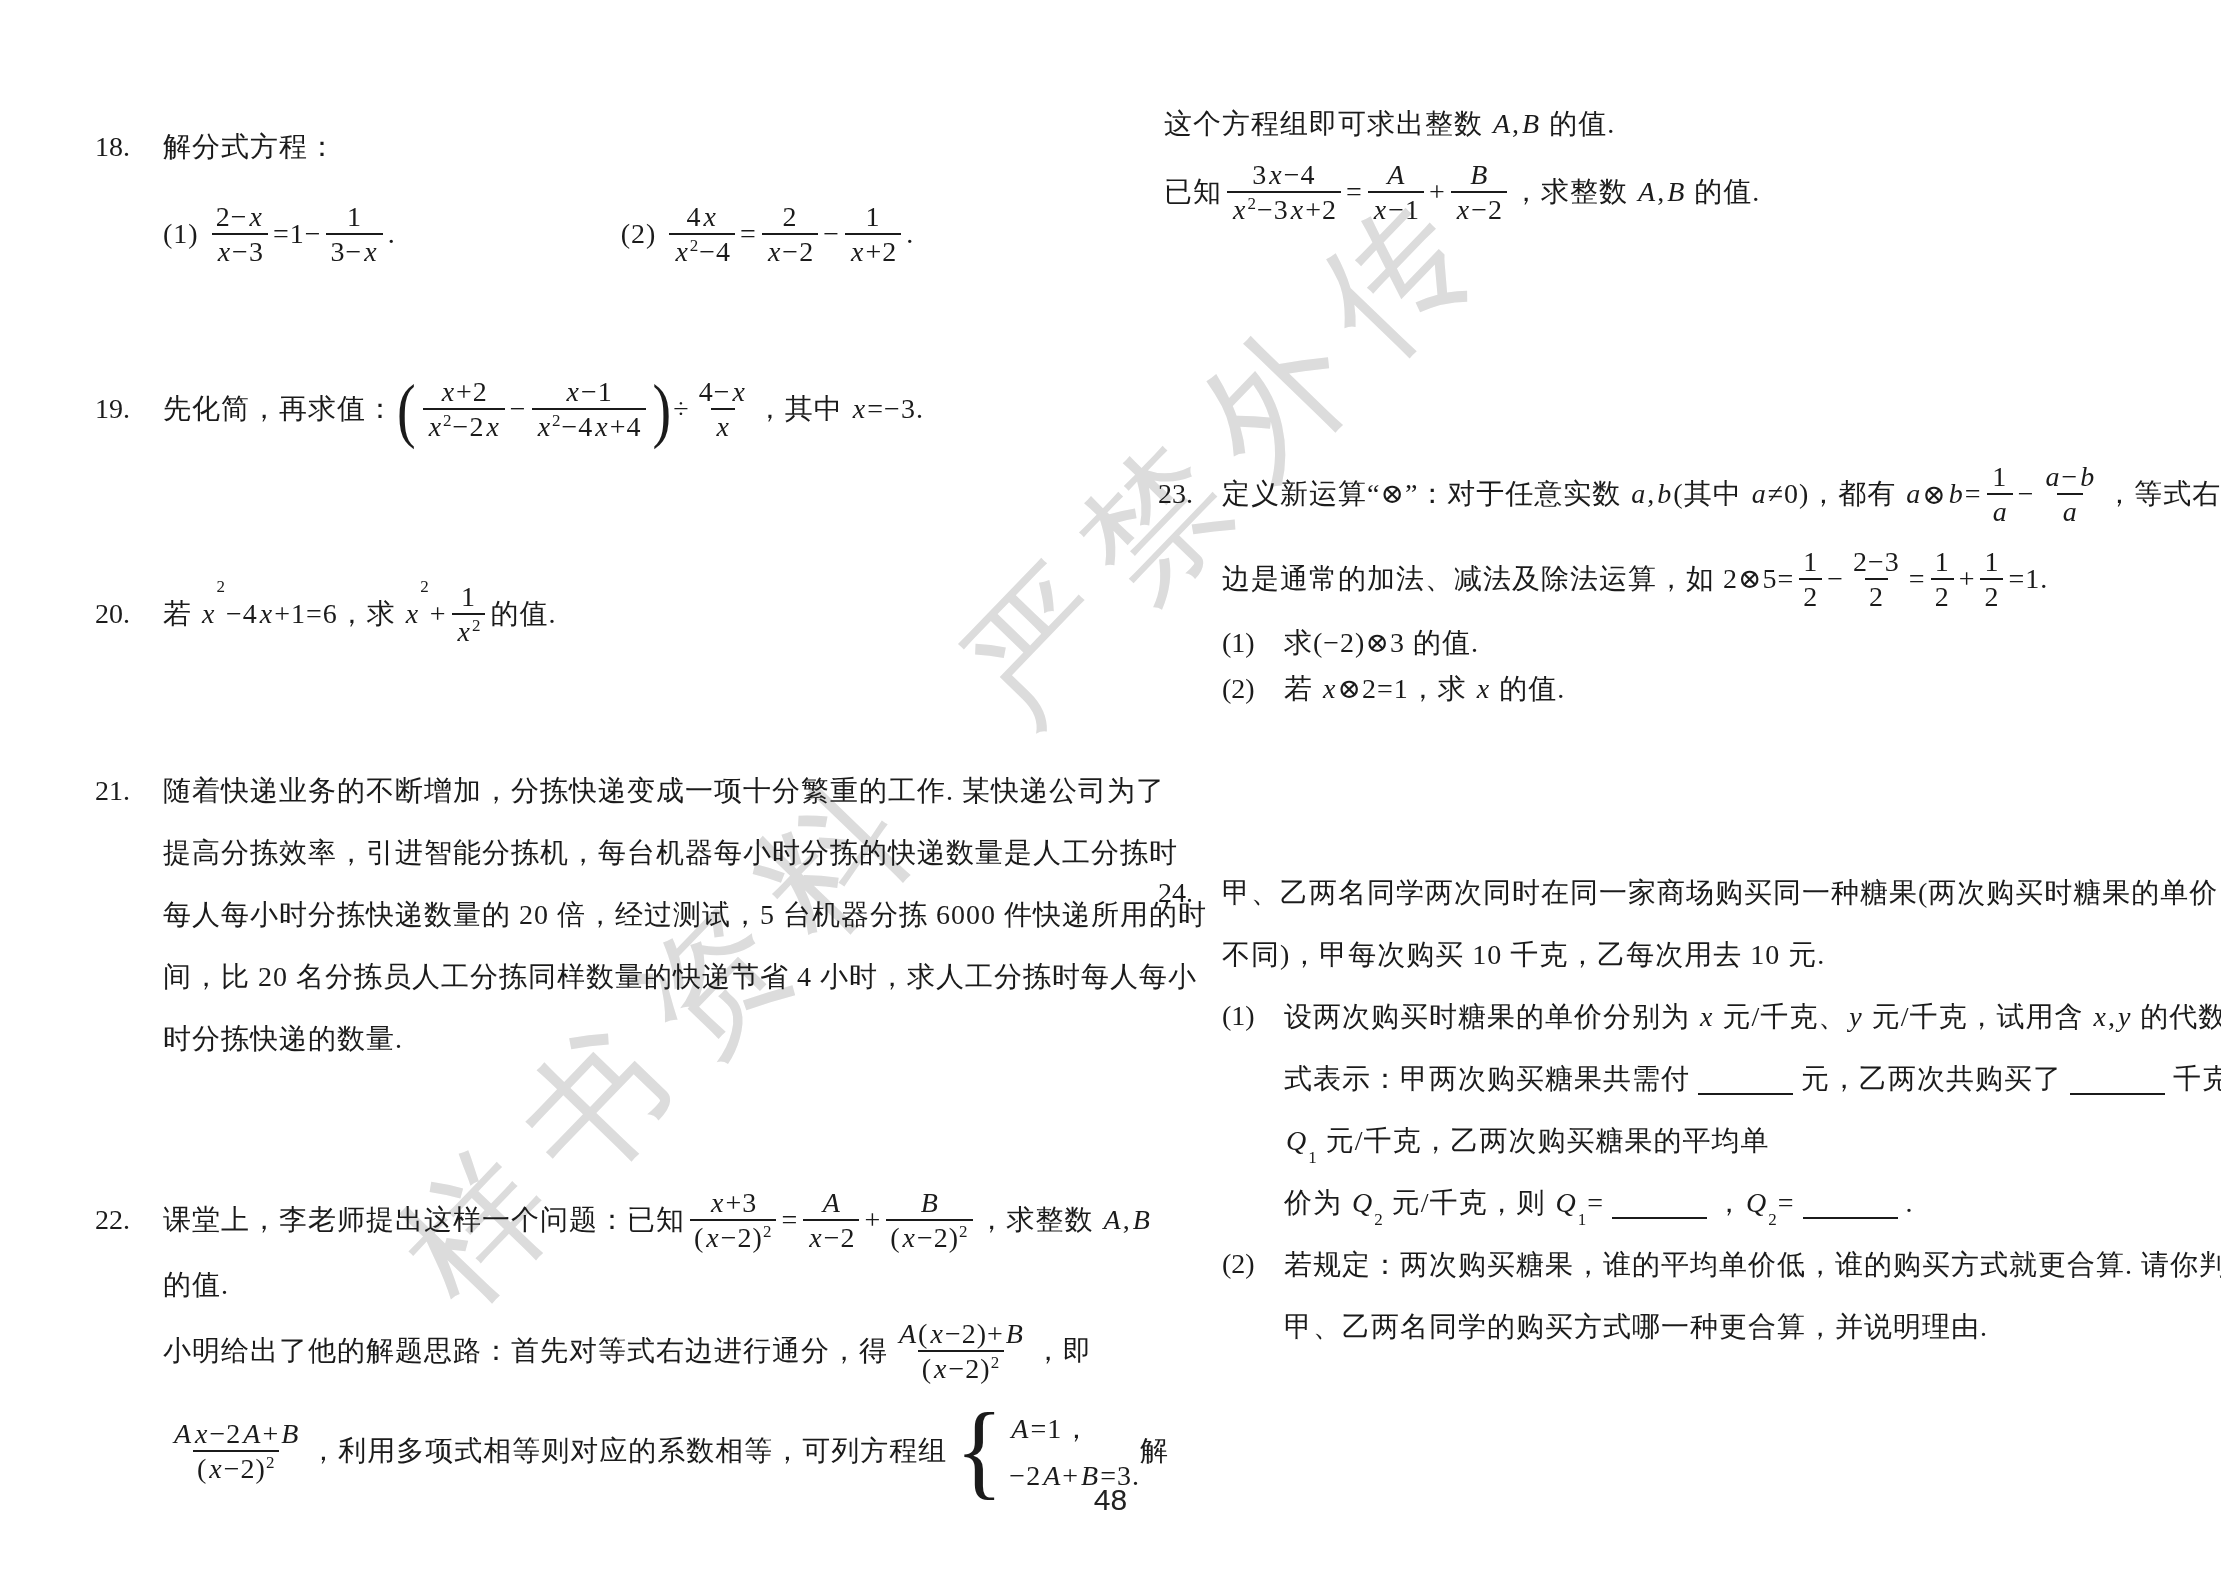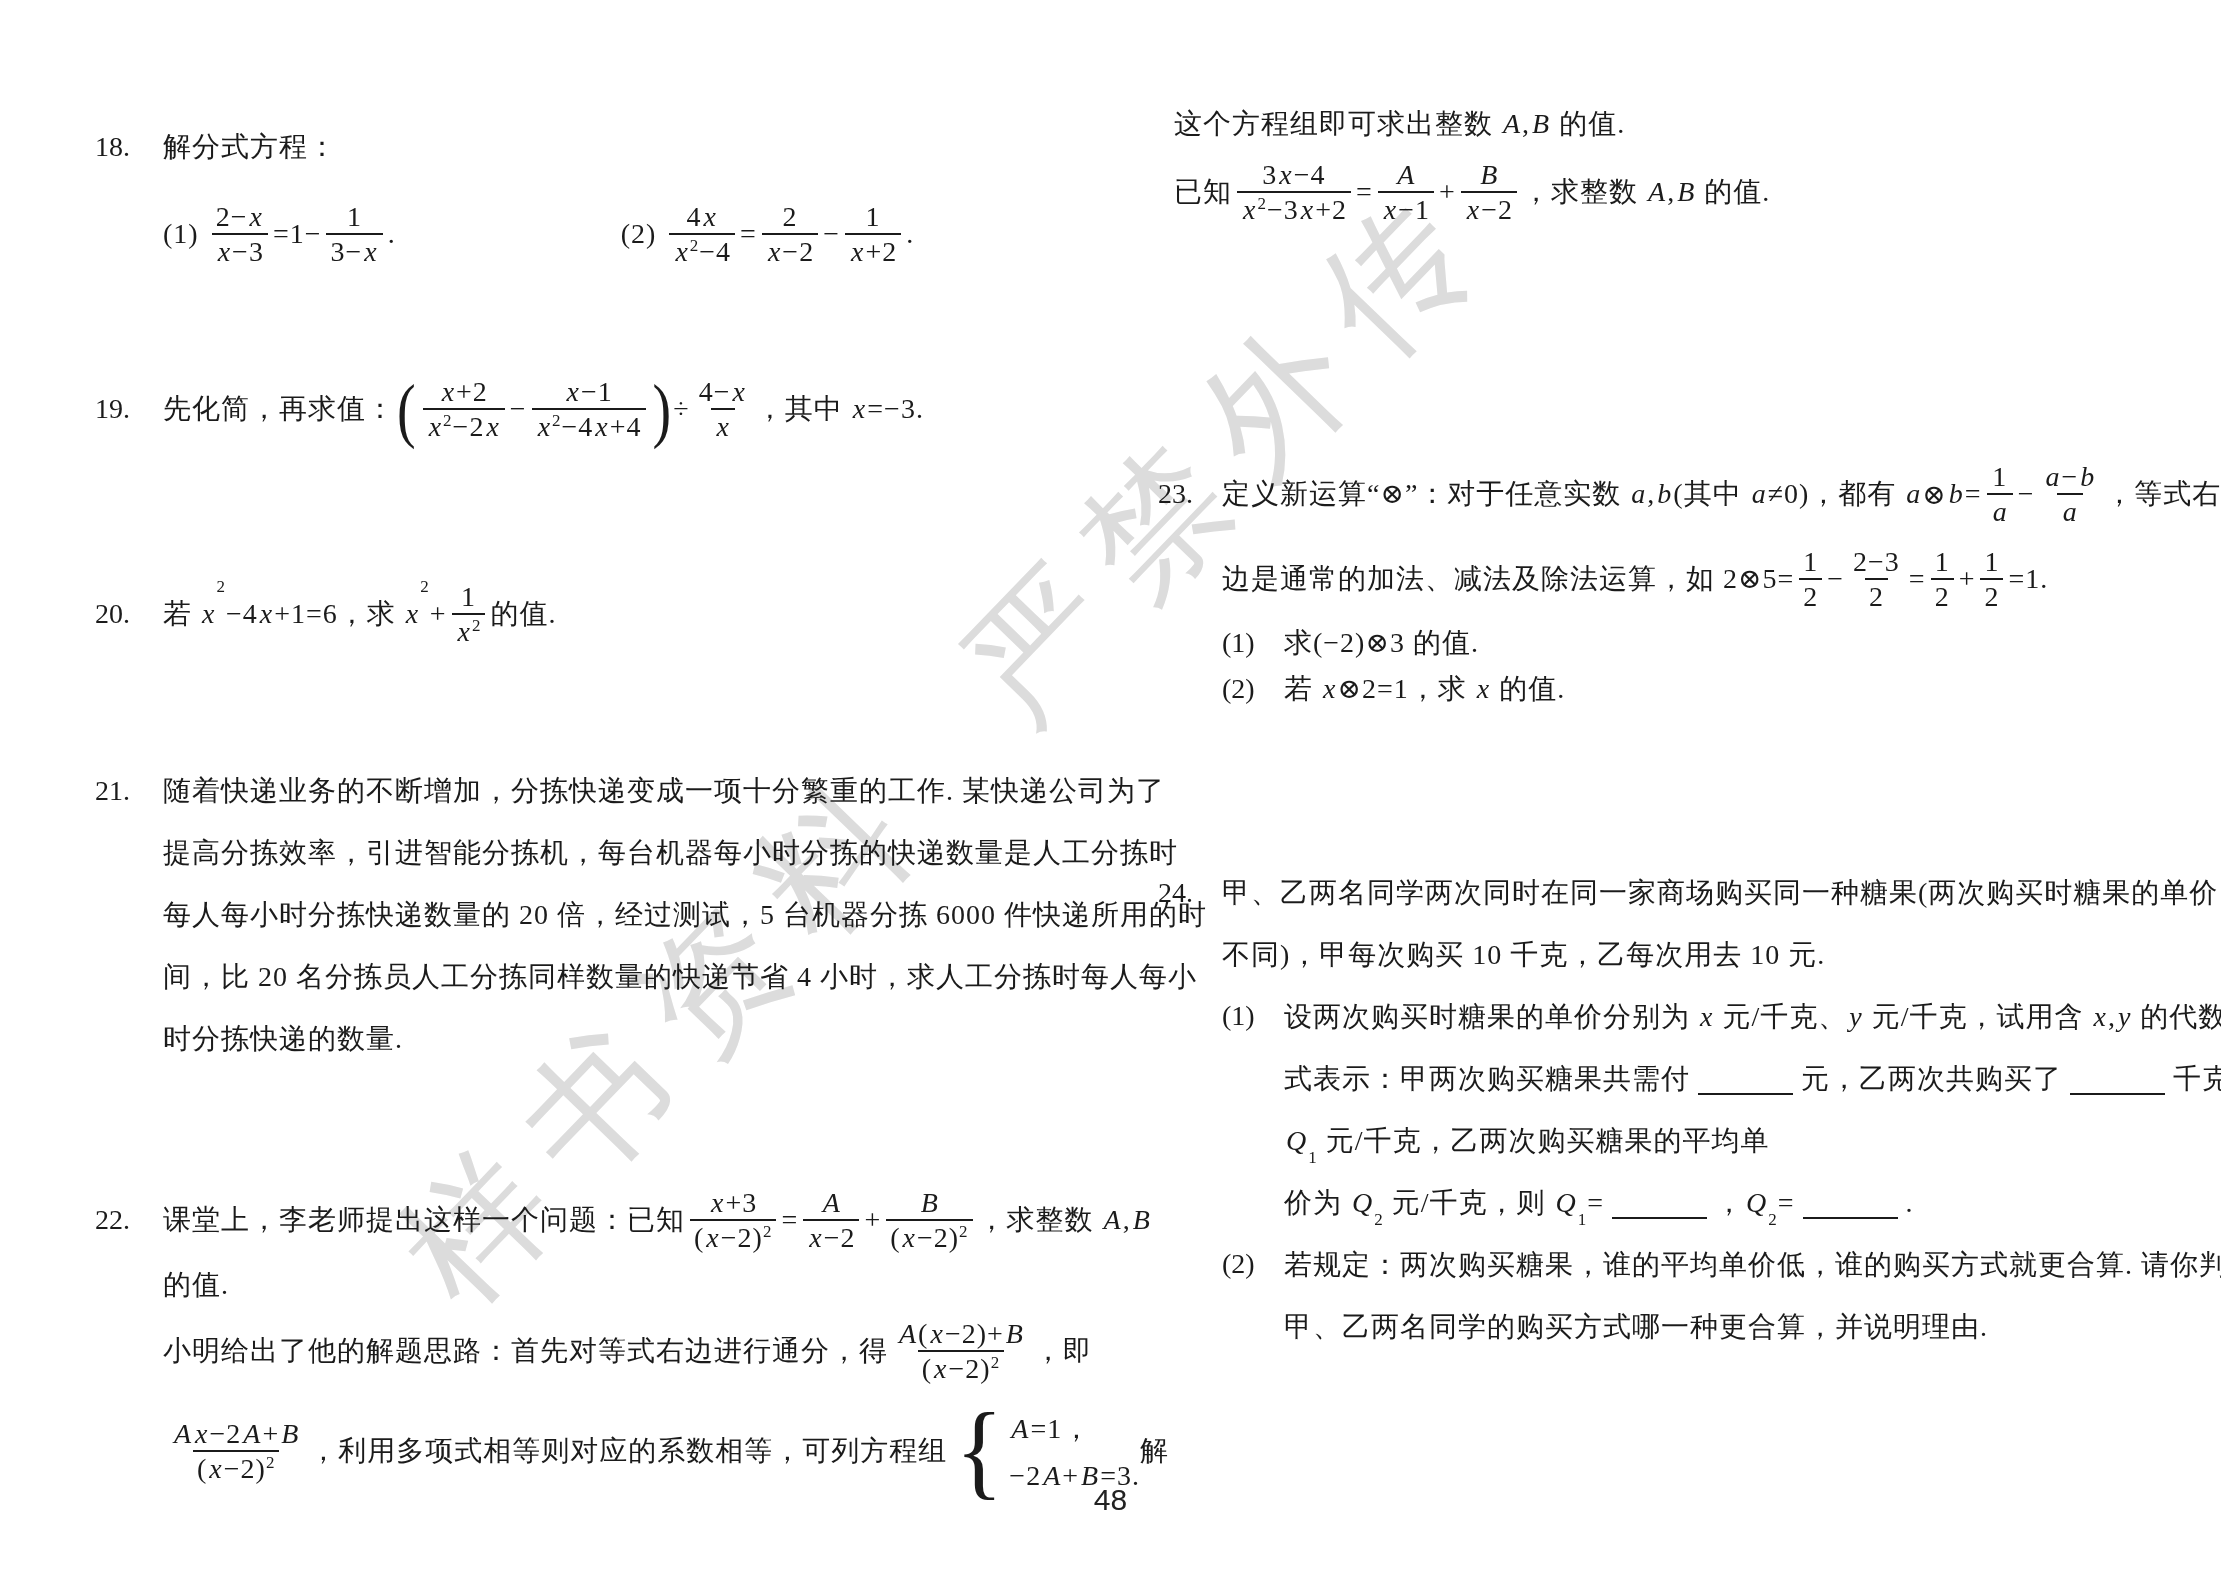--- a/index.html
+++ b/index.html
@@ -259,21 +259,21 @@
               </span>
             </span>
           </span>
           <span class="gap" style="width: 18px;"></span>
           <span class="mt">解</span>
         </div>
     </div>
   </div>
 
   <div class="freeblock rcol" style="left:1158px;top:100px;width:1063px;">
-    <div class="pbody" style="margin-left:16px;">
+    <div class="pbody" style="margin-left:6px;">
       <div class="line lh48">
           <span class="mt">这个方程组即可求出整数 </span>
           <span class="mv">A</span>
           <span class="mt">,</span>
           <span class="mv">B</span>
           <span class="mt"> 的值.</span>
         </div>
       <div class="line lh88">
           <span class="mt">已知</span>
           <span class="frac">

